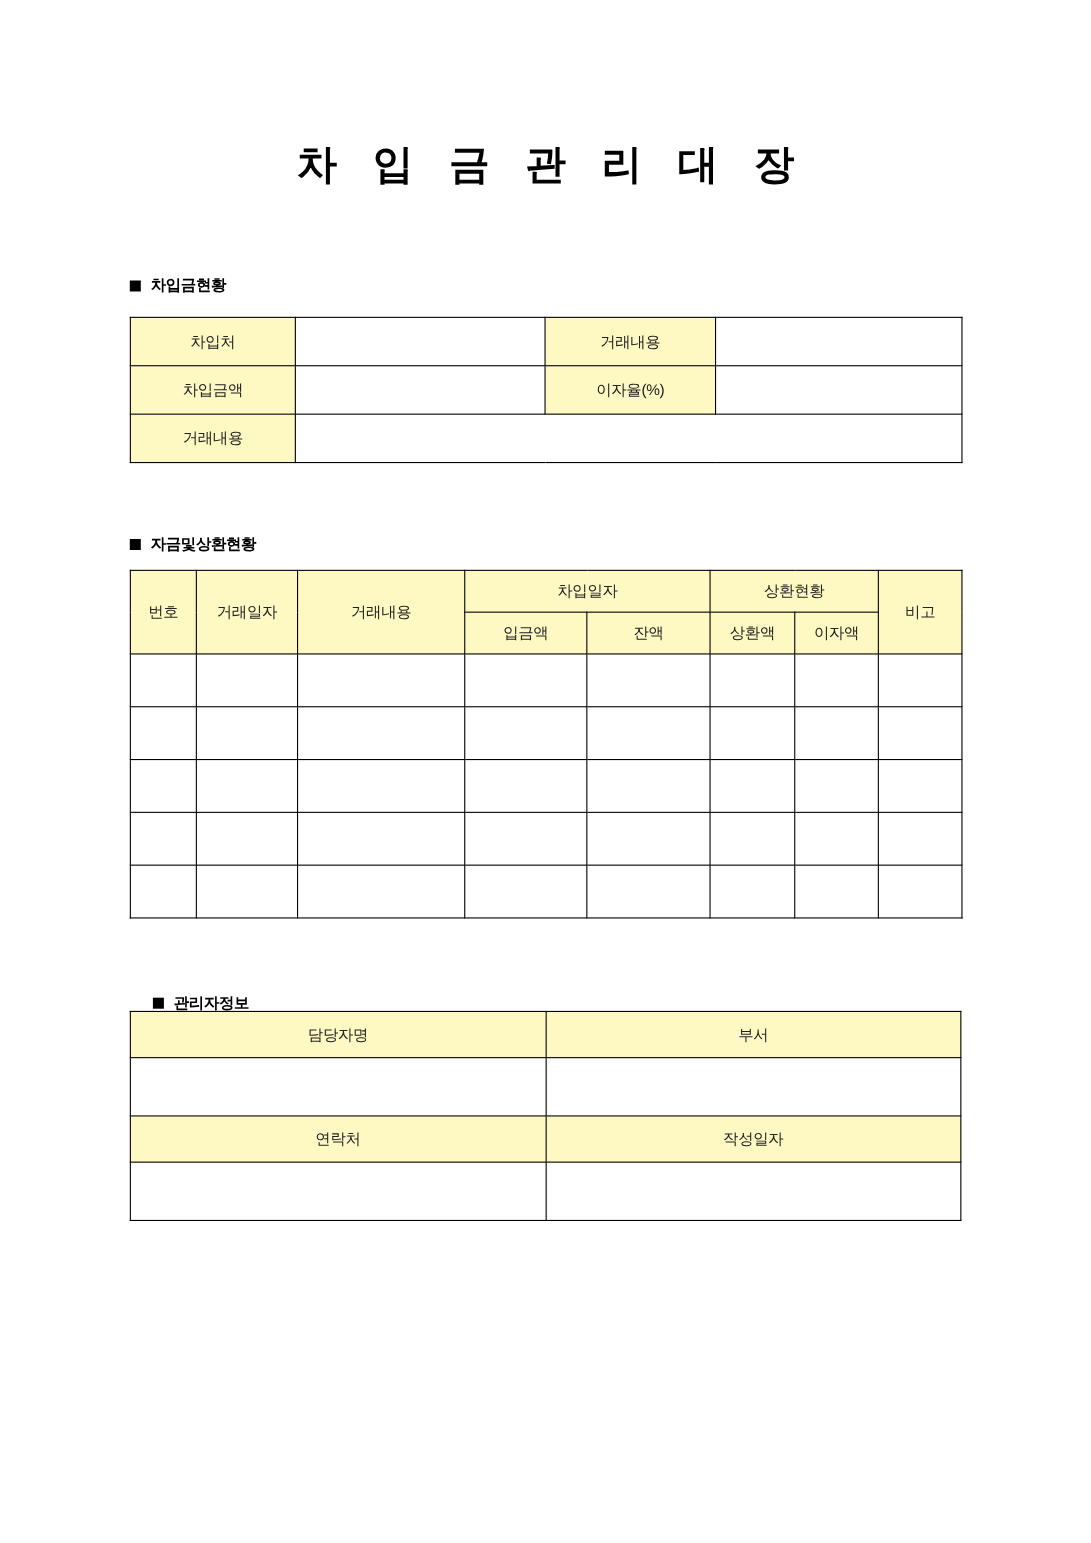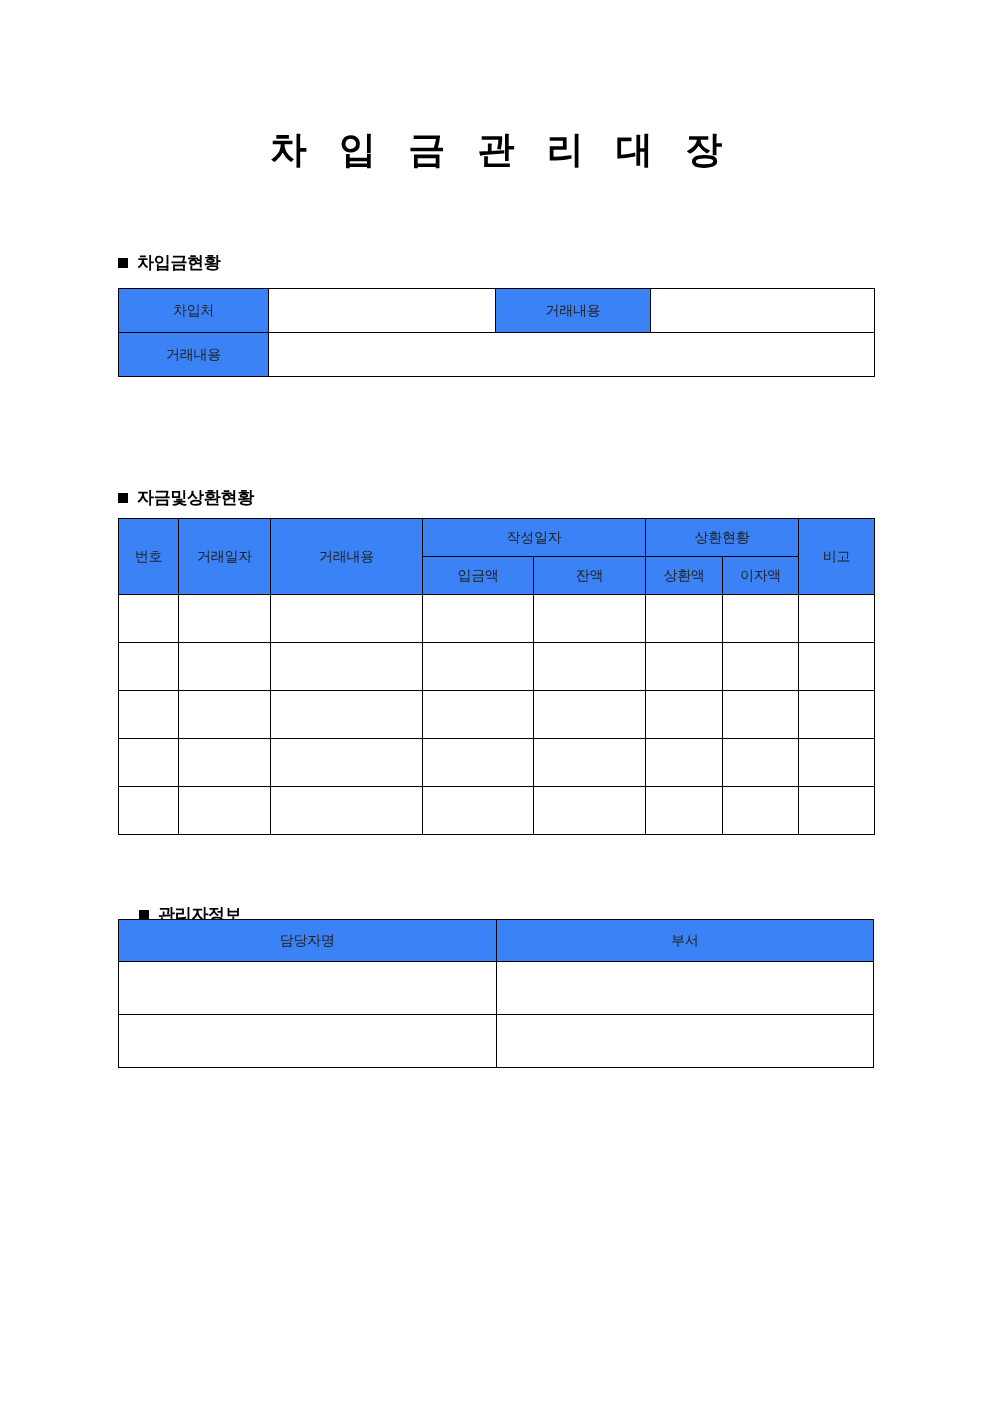--- a/index.html
+++ b/index.html
@@ -33,21 +33,21 @@
     letter-spacing: 11px;
     text-indent: 11px;
     line-height: 1.2;
     white-space: pre;
   }
 
   
   .section-heading {
     display: flex;
     align-items: center;
-    font-size: 17px;
+    font-size: 14px;
     font-weight: bold;
     letter-spacing: -0.3px;
   }
   .bullet-square {
     display: inline-block;
     width: 10px;
     height: 10px;
     background: #000000;
     margin-right: 9px;
     flex: none;
@@ -65,21 +65,21 @@
     border: 1px solid #000000;
     font-size: 14px;
     font-weight: normal;
     text-align: center;
     vertical-align: middle;
     padding: 0 3px;
     letter-spacing: -0.3px;
     color: #222222;
   }
   .hdr {
-    background: #3b82f6;
+    background: #fef9c3;
   }
   .blank { background: #ffffff; }
 
   
   #sec1-heading { position: absolute; left: 118px; top: 251px; }
   #table1 { position: absolute; left: 118px; top: 288px; }
   #table1 td { height: 43px; }
   .t1-label { width: 150px; }
   .t1-value { width: 227px; }
   .t1-label2 { width: 155px; }
@@ -126,20 +126,26 @@
         <col class="t1-value2">
     </colgroup>
     <tbody>
       <tr>
         <td class="hdr">차입처</td>
         <td class="blank"></td>
         <td class="hdr">거래내용</td>
         <td class="blank"></td>
       </tr>
       <tr>
+        <td class="hdr">차입금액</td>
+        <td class="blank"></td>
+        <td class="hdr">이자율(%)</td>
+        <td class="blank"></td>
+      </tr>
+      <tr>
         <td class="hdr">거래내용</td>
         <td class="blank" colspan="3"></td>
       </tr>
     </tbody>
   </table>
 
   <div class="section-heading" id="sec2-heading">
     <span class="bullet-square"></span>
     <span>자금및상환현황</span>
   </div>
@@ -153,21 +159,21 @@
       <col class="c-bal">
         <col class="c-repay">
         <col class="c-int">
         <col class="c-note">
     </colgroup>
     <thead>
       <tr>
         <th class="hdr" rowspan="2">번호</th>
         <th class="hdr" rowspan="2">거래일자</th>
         <th class="hdr" rowspan="2">거래내용</th>
-        <th class="hdr" colspan="2">작성일자</th>
+        <th class="hdr" colspan="2">차입일자</th>
         <th class="hdr" colspan="2">상환현황</th>
         <th class="hdr" rowspan="2">비고</th>
       </tr>
       <tr>
         <th class="hdr">입금액</th>
         <th class="hdr">잔액</th>
         <th class="hdr">상환액</th>
         <th class="hdr">이자액</th>
       </tr>
     </thead>
@@ -234,19 +240,23 @@
     <tbody>
       <tr>
         <td class="hdr">담당자명</td>
         <td class="hdr">부서</td>
       </tr>
       <tr>
         <td class="blank"></td>
         <td class="blank"></td>
       </tr>
       <tr>
+        <td class="hdr">연락처</td>
+        <td class="hdr">작성일자</td>
+      </tr>
+      <tr>
         <td class="blank"></td>
         <td class="blank"></td>
       </tr>
     </tbody>
   </table>
 
 </div>
 
 </body></html>

